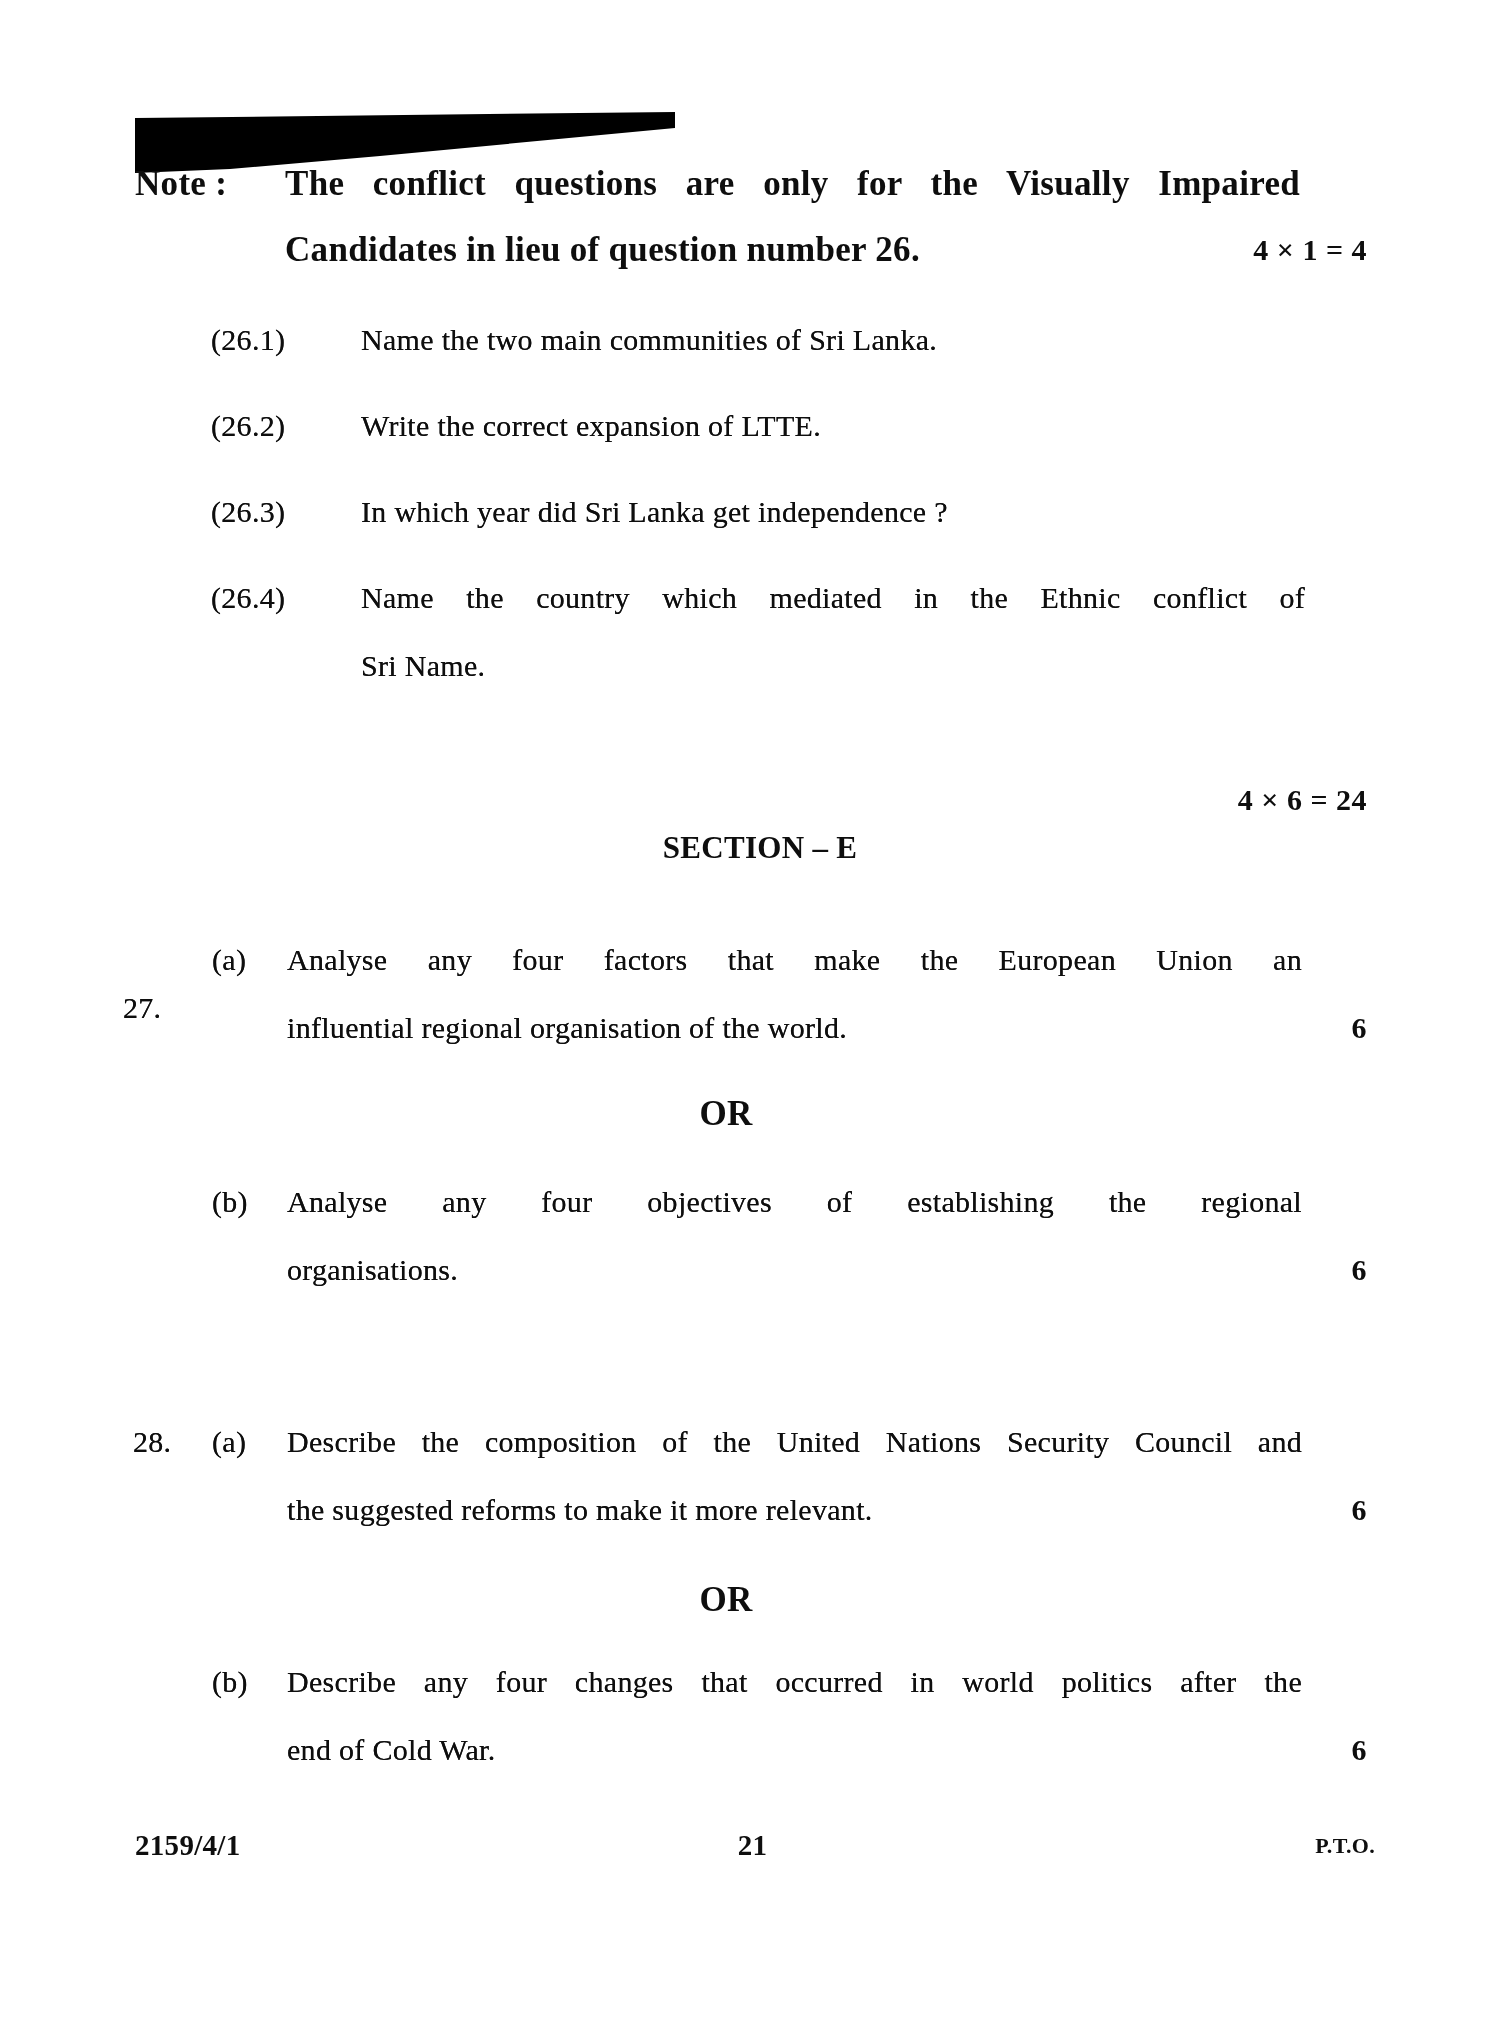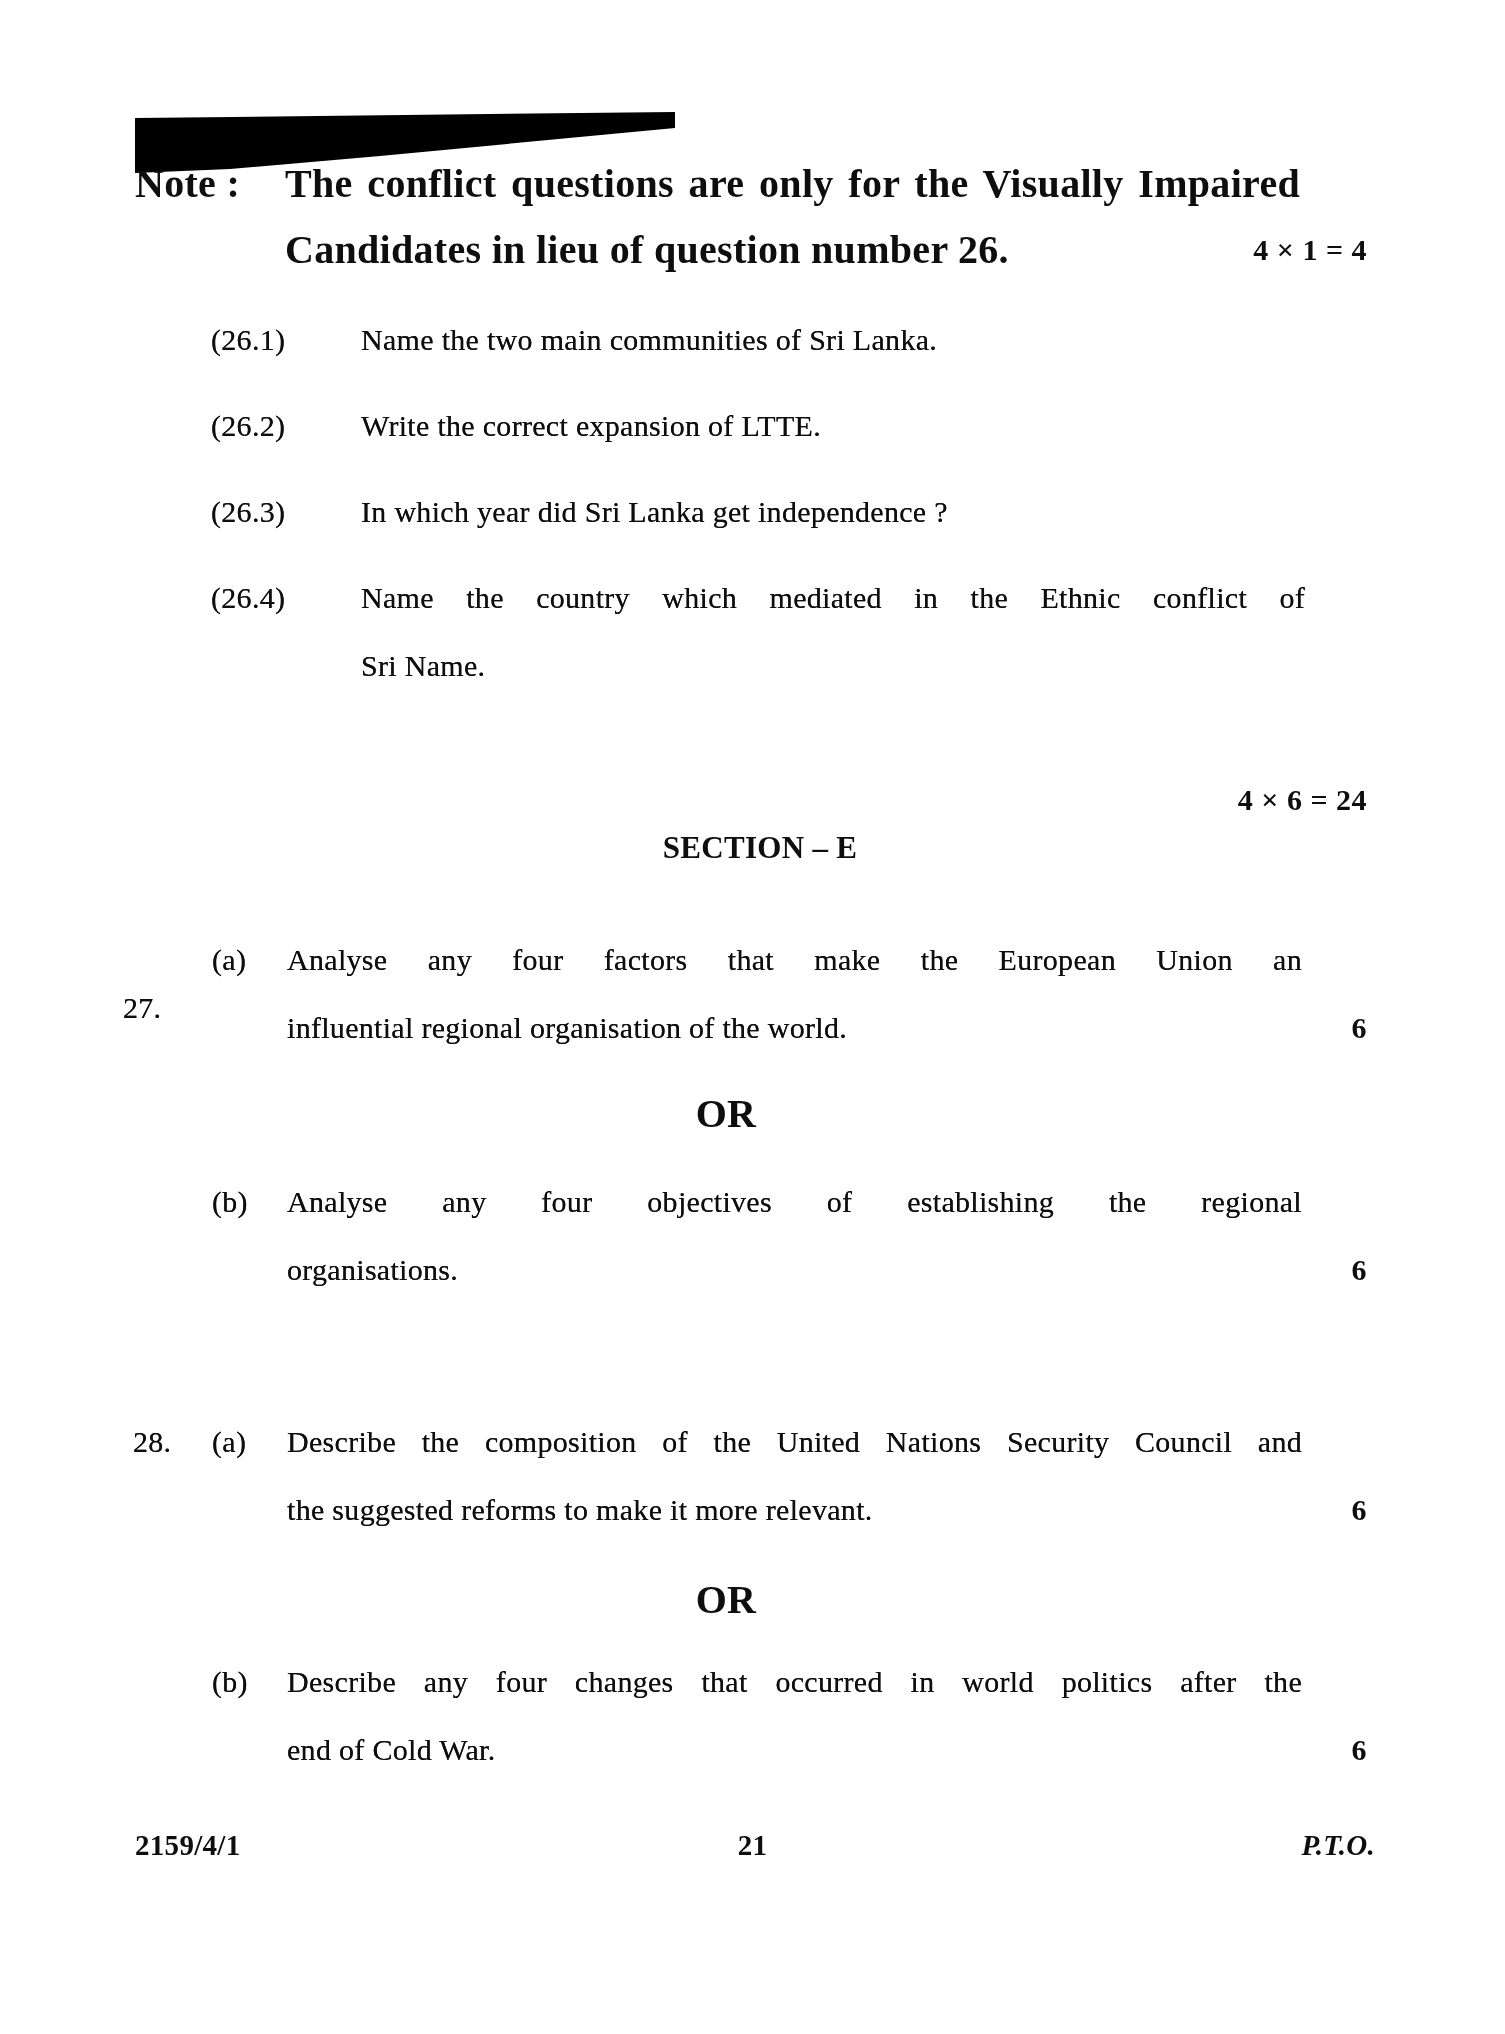--- a/index.html
+++ b/index.html
@@ -21,21 +21,21 @@
   
   .body-text {
     font-size: 30px;
     font-weight: 400;
     letter-spacing: 0.3px;
     line-height: 35px;
     text-shadow: 0 0 0.6px rgba(10,10,10,0.85);
     white-space: nowrap;
   }
   .bold-text {
-    font-size: 40px;
+    font-size: 35px;
     font-weight: 700;
     letter-spacing: 0.3px;
     line-height: 35px;
     white-space: nowrap;
   }
   
   .para { white-space: normal; }
   .para .line { line-height: 35px; white-space: nowrap; }
   .para .line + .line { margin-top: 33px; }
   .para .line.justify {
@@ -118,15 +118,15 @@
 
   <div class="abs body-text" style="left:212px; top:1664px;">(b)</div>
   <div class="abs body-text para" style="left:287px; top:1664px; width:1015px; white-space:normal;">
     <div class="line justify">Describe any four changes that occurred in world politics after the</div>
     <div class="line">end of Cold War.</div>
   </div>
   <div class="mark" style="top:1732px;">6</div>
 
   <div class="abs bold-text" style="left:135px; top:1828px; font-size:29px;">2159/4/1</div>
   <div class="abs bold-text centered" style="left:0; top:1828px; width:1505px; font-size:29px;">21</div>
-  <div class="abs bold-text" style="right:130px; top:1828px; font-size:29px; position:absolute;font-style:italic;">P.T.O.</div>
+  <div class="abs bold-text" style="right:130px; top:1828px; font-size:22px; position:absolute;">P.T.O.</div>
 
 </div>
 
 </body></html>

